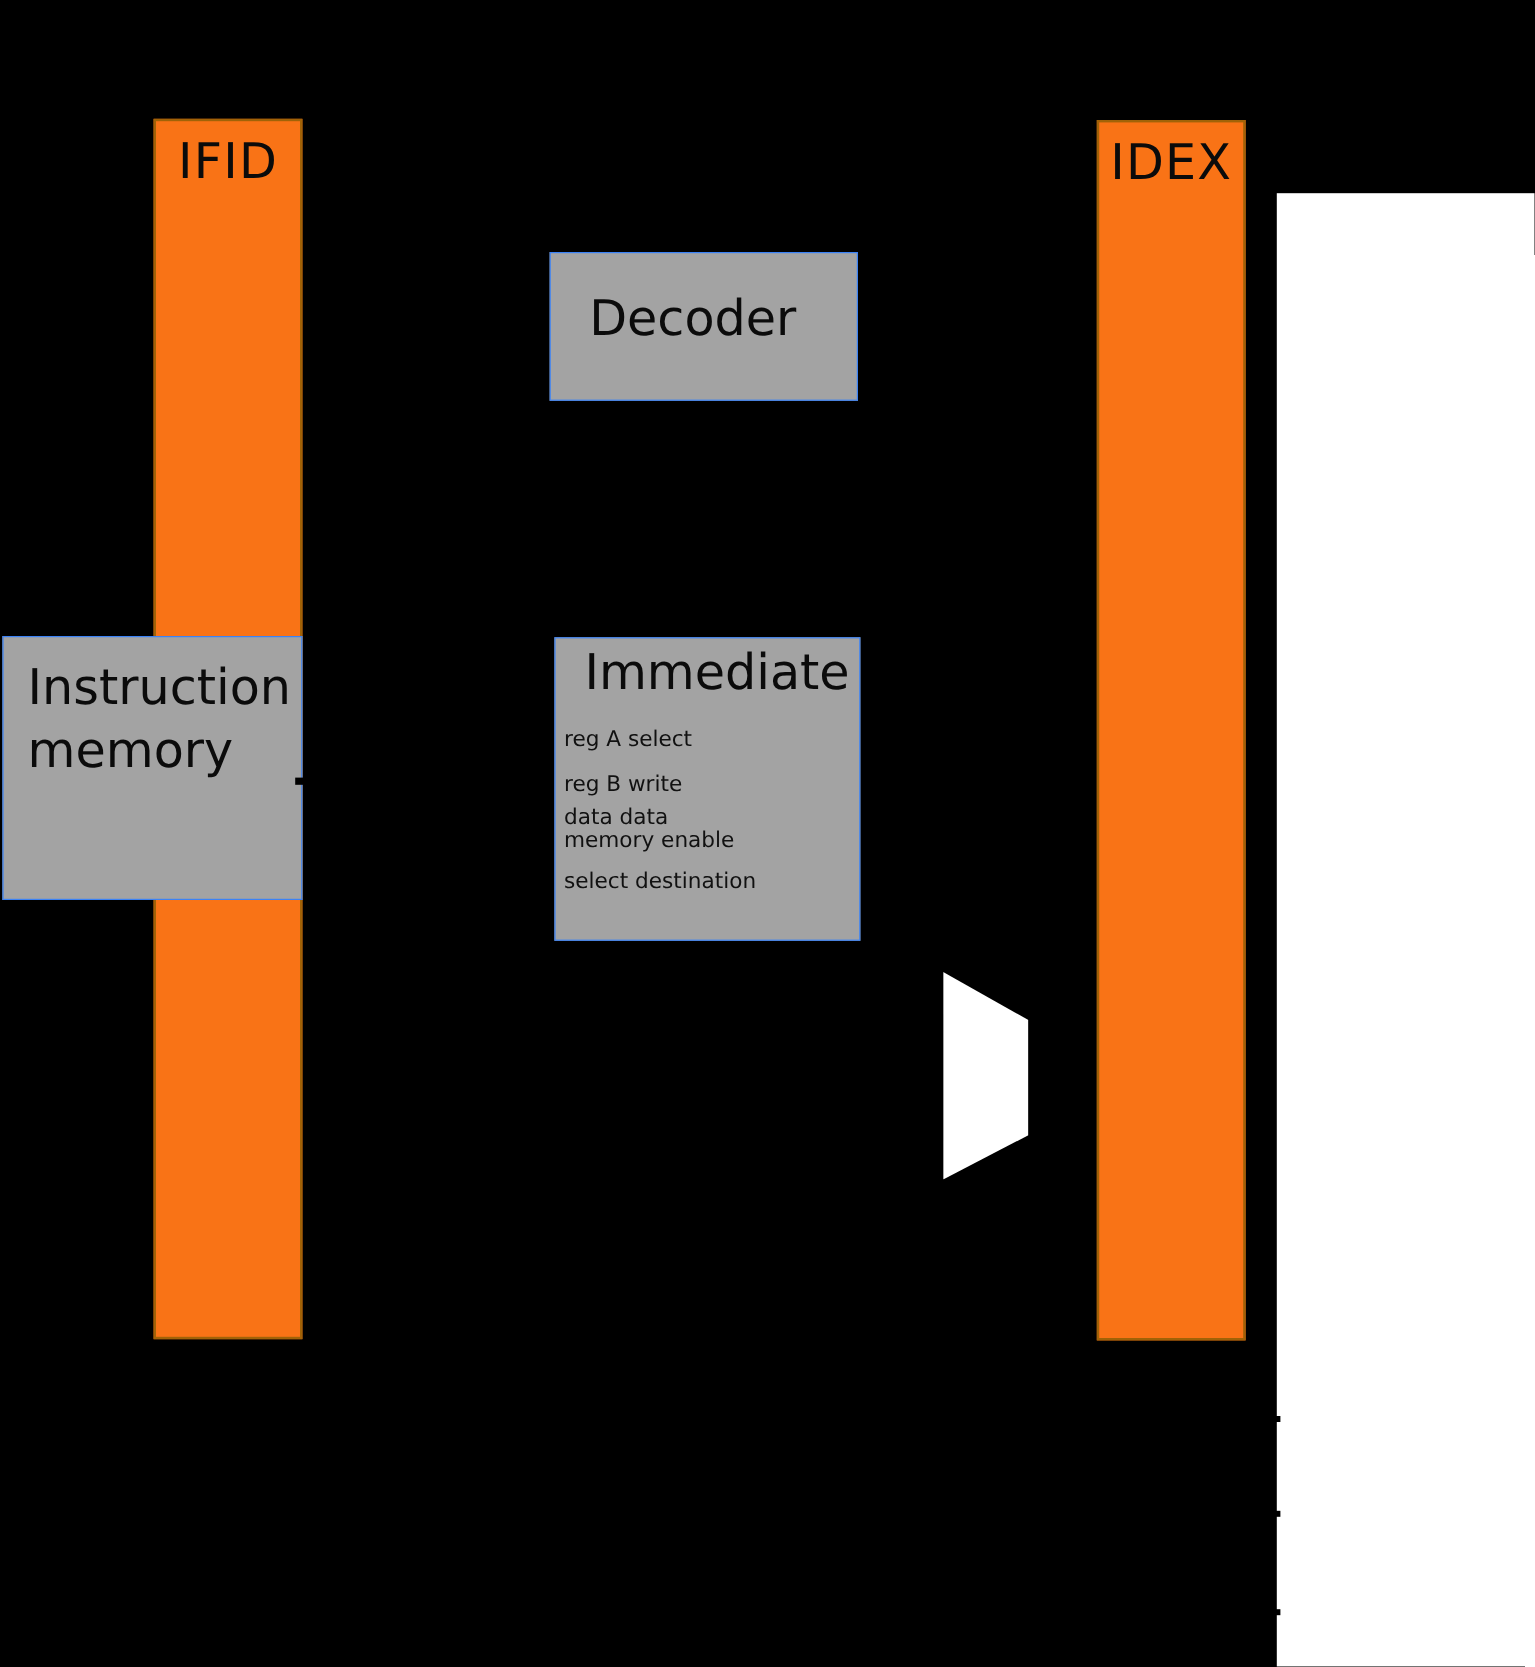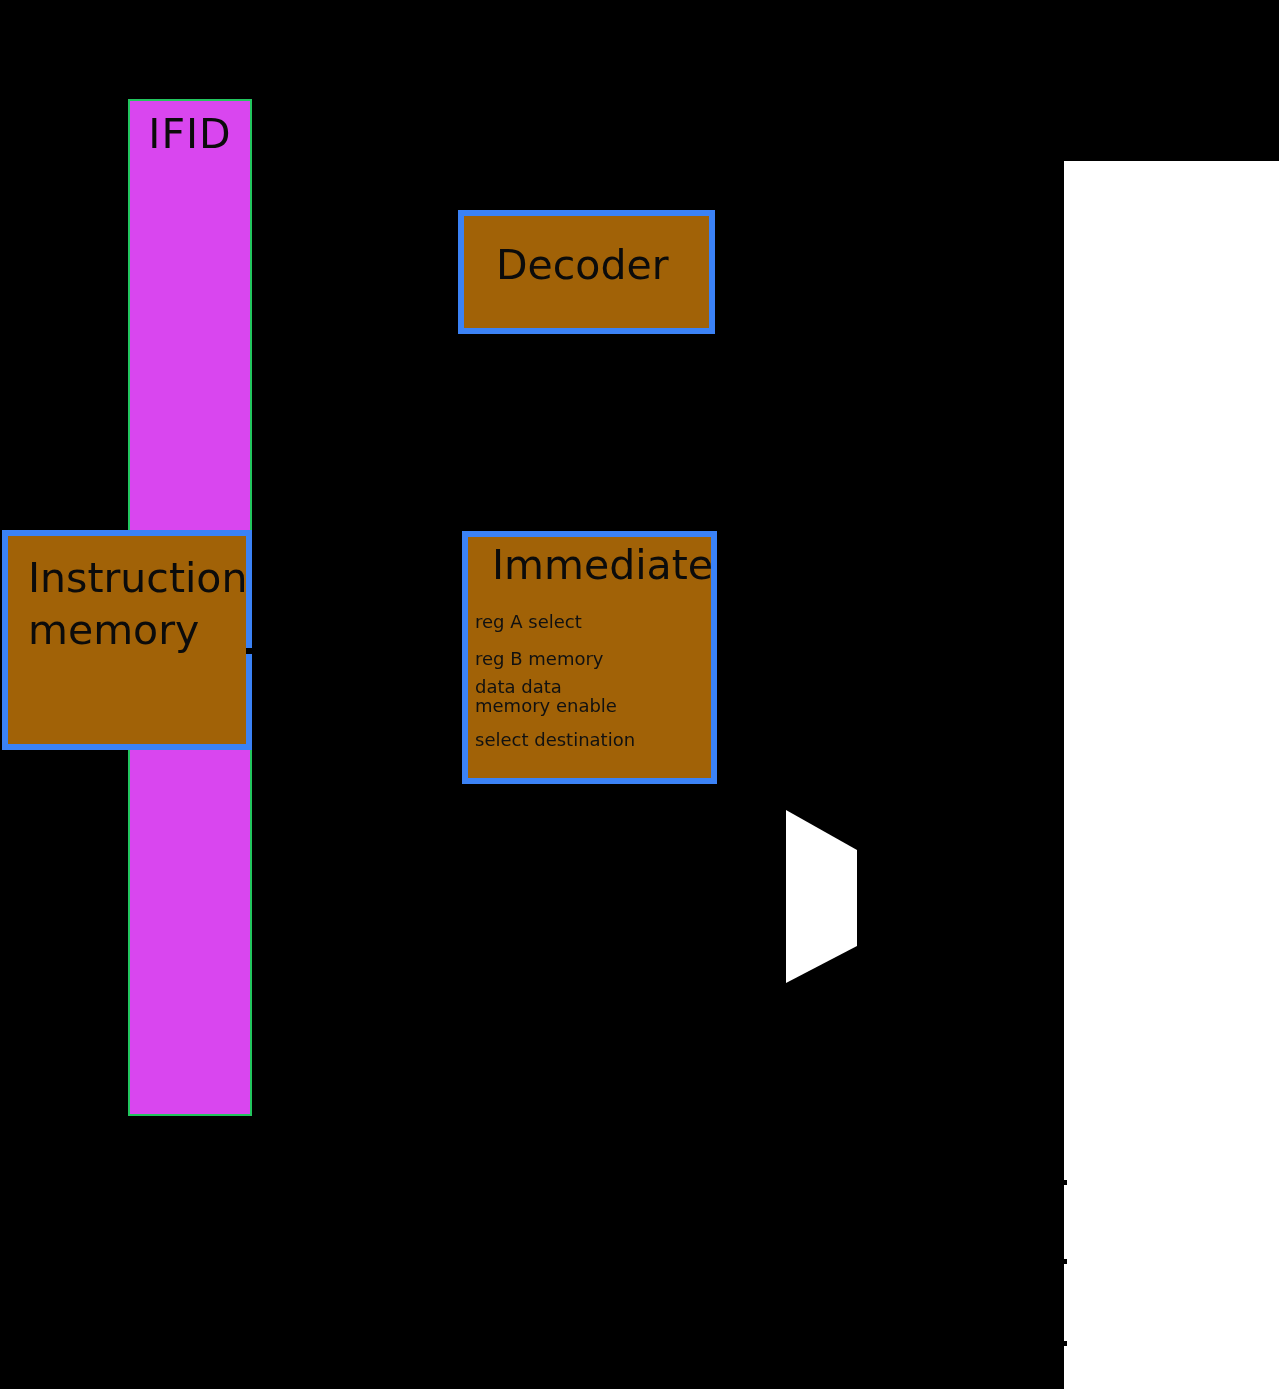--- a/index.html
+++ b/index.html
@@ -25,41 +25,41 @@
     width: 215px;
     height: 1228px;
     background: #ffffff;
   }
 
   
   .pipe-bar {
     position: absolute;
     width: 124px;
     height: 1017px;
-    background: #d946ef;
-    border: 2px solid #22c55e;
+    background: #f97316;
+    border: 2px solid #a16207;
     box-sizing: border-box;
     text-align: center;
     z-index: 1;
   }
   .pipe-bar .bar-label {
     display: block;
     margin-top: 9px;
     font-size: 41px;
     letter-spacing: 1px;
     color: #0b0b0b;
   }
   .bar-ifid { left: 128px; top: 99px; }
   .bar-idex { left: 914px; top: 100px; }
 
   
   .block {
     position: absolute;
-    background: #a16207;
-    border: 6px solid #3b82f6;
+    background: #a3a3a3;
+    border: 1px solid #3b82f6;
     box-sizing: border-box;
     z-index: 3;
   }
   .block-imem {
     left: 2px; top: 530px; width: 250px; height: 220px;
   }
   .block-imem .block-title {
     display: block;
     padding: 16px 0 0 20px;
     font-size: 41px;
@@ -130,33 +130,36 @@
 <body>
 
 <div class="canvas">
 
   <div class="white-panel"></div>
 
   <div class="pipe-bar bar-ifid">
     <span class="bar-label">IFID</span>
   </div>
 
+  <div class="pipe-bar bar-idex">
+    <span class="bar-label">IDEX</span>
+  </div>
 
   <div class="block block-imem">
     <span class="block-title">Instruction memory</span>
   </div>
 
   <div class="block block-decoder">
     <span class="block-title">Decoder</span>
   </div>
 
   <div class="block block-registers">
     <span class="block-title">Immediate</span>
     <span class="port-label port-rega">reg A select</span>
-    <span class="port-label port-regb">reg B memory</span>
+    <span class="port-label port-regb">reg B write</span>
     <span class="port-label port-wdata">data data</span>
     <span class="port-label port-wen">memory enable</span>
     <span class="port-label port-wdest">select destination</span>
   </div>
 
 
   <svg class="mux" viewBox="0 0 71 173" width="71" height="173" aria-hidden="true">
     <polygon points="0,0 71,40 71,136 0,173" fill="#ffffff"></polygon>
   </svg>
 

